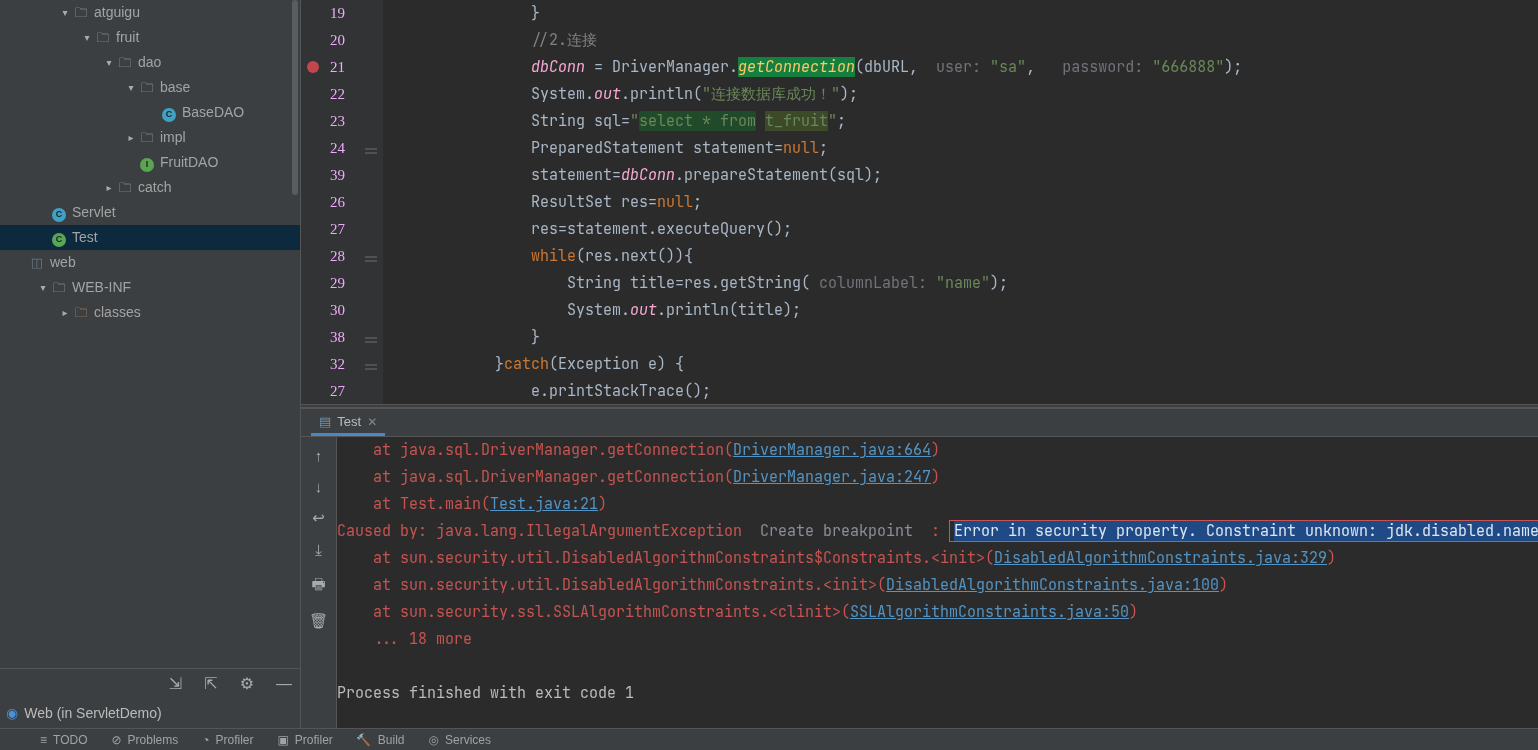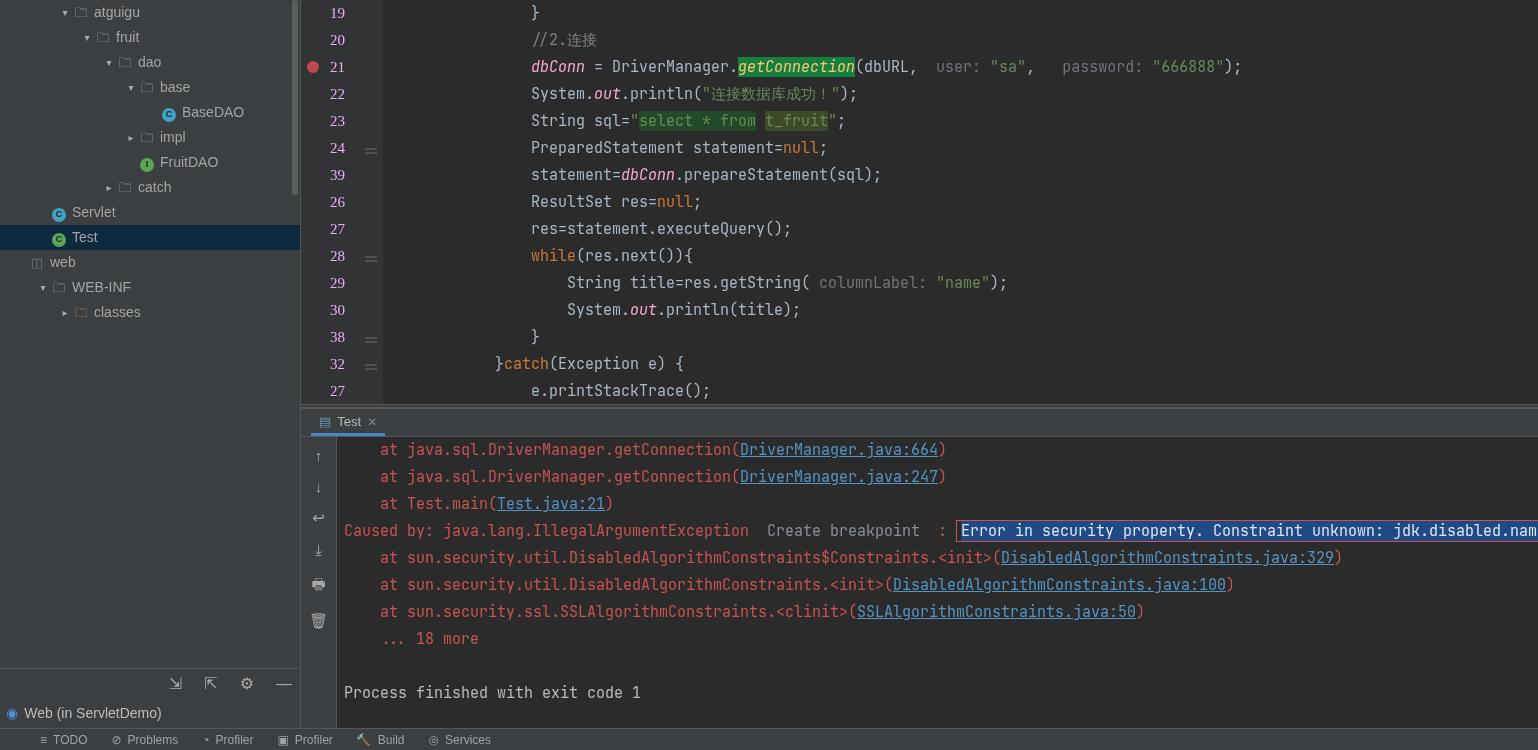--- a/index.html
+++ b/index.html
@@ -60,21 +60,21 @@
   .divider-row .seg { display:inline-block; height:100%; border-right:1px solid #555; }
 
   
   .console { height:320px; display:flex; flex-direction:column; background:#2b2b2b; border-top:1px solid #555;}
   .tabbar { height:28px; background:#3c3f41; display:flex; align-items:flex-end; padding-left:10px; gap:8px; border-bottom:1px solid #555;}
   .tab { height:26px; display:flex; align-items:center; gap:6px; padding:0 8px; color:#bbb; font-size:13px; border-bottom:3px solid #4a88c7; }
   .tab .close { color:#888; font-size:12px; }
   .console-body { flex:1; display:flex; min-height:0;}
   .cgutter { width:36px; background:#3c3f41; border-right:1px solid #555; display:flex; flex-direction:column; align-items:center; gap:14px; padding-top:10px; color:#aaa; }
   .cgutter span { font-size:15px; }
-  .cout { flex:1; font-family:"JetBrains Mono","Consolas",monospace; font-size:15px; line-height:27px; white-space:pre; padding-left:7px; color:#bbb; overflow:hidden; }
+  .cout { flex:1; font-family:"JetBrains Mono","Consolas",monospace; font-size:15px; line-height:27px; white-space:pre; padding-left:0; color:#bbb; overflow:hidden; }
   .cout .cl { height:27px; }
   .err { color:#c75450; }
   .link { color:#5394c4; text-decoration:underline; }
   .cbp { color:#8a8f97; }
   .redbox { border:1px solid #c75450; padding:0 4px; }
   .selerr { background:#1f4a86; color:#dbe7f3; }
 
   
   .status { height:22px; background:#3c3f41; border-top:1px solid #555; display:flex; align-items:center; padding-left:40px; gap:24px; color:#9da3a8; font-size:12px; }
   .status .sitem { display:flex; align-items:center; gap:6px; }

